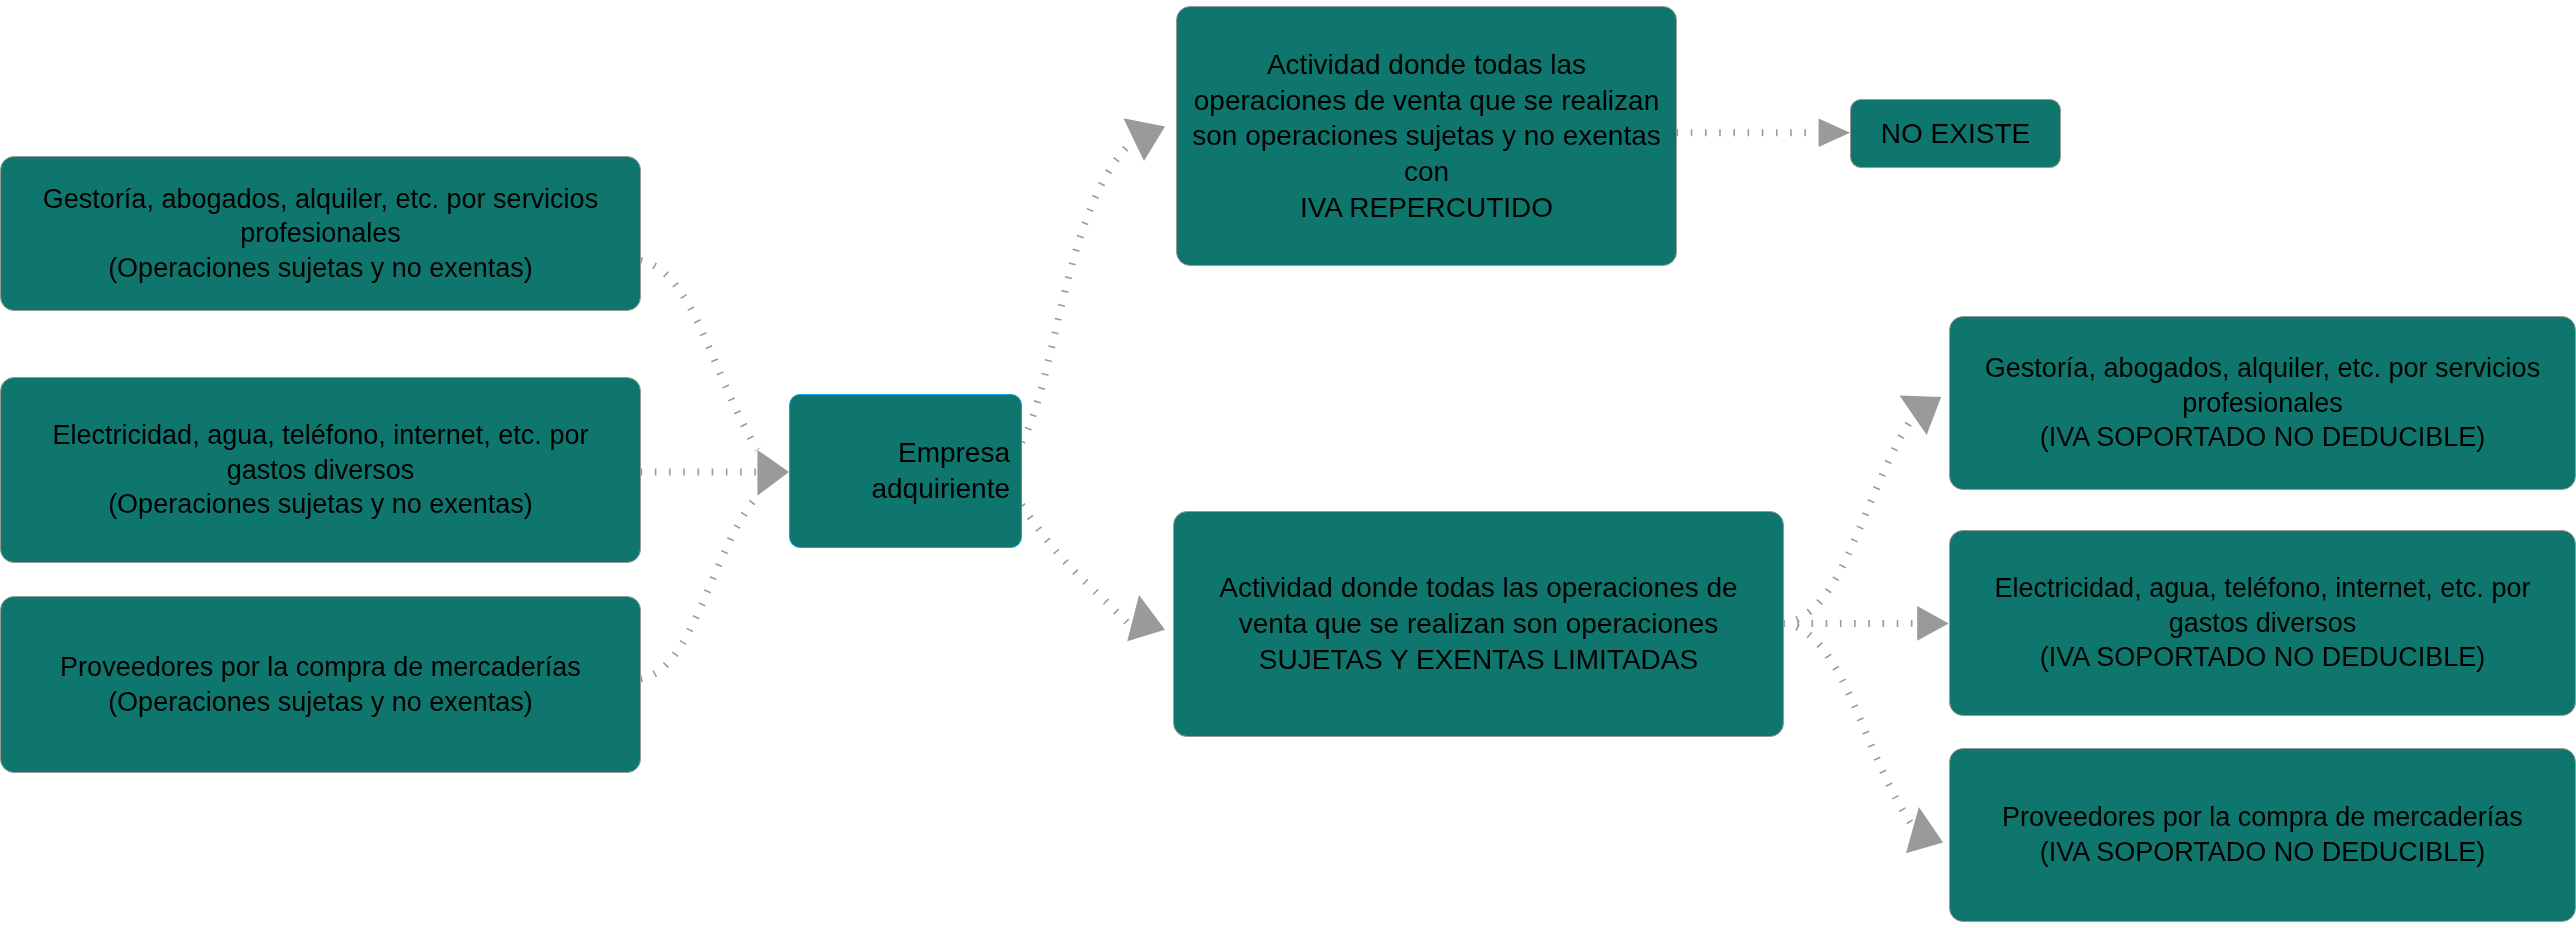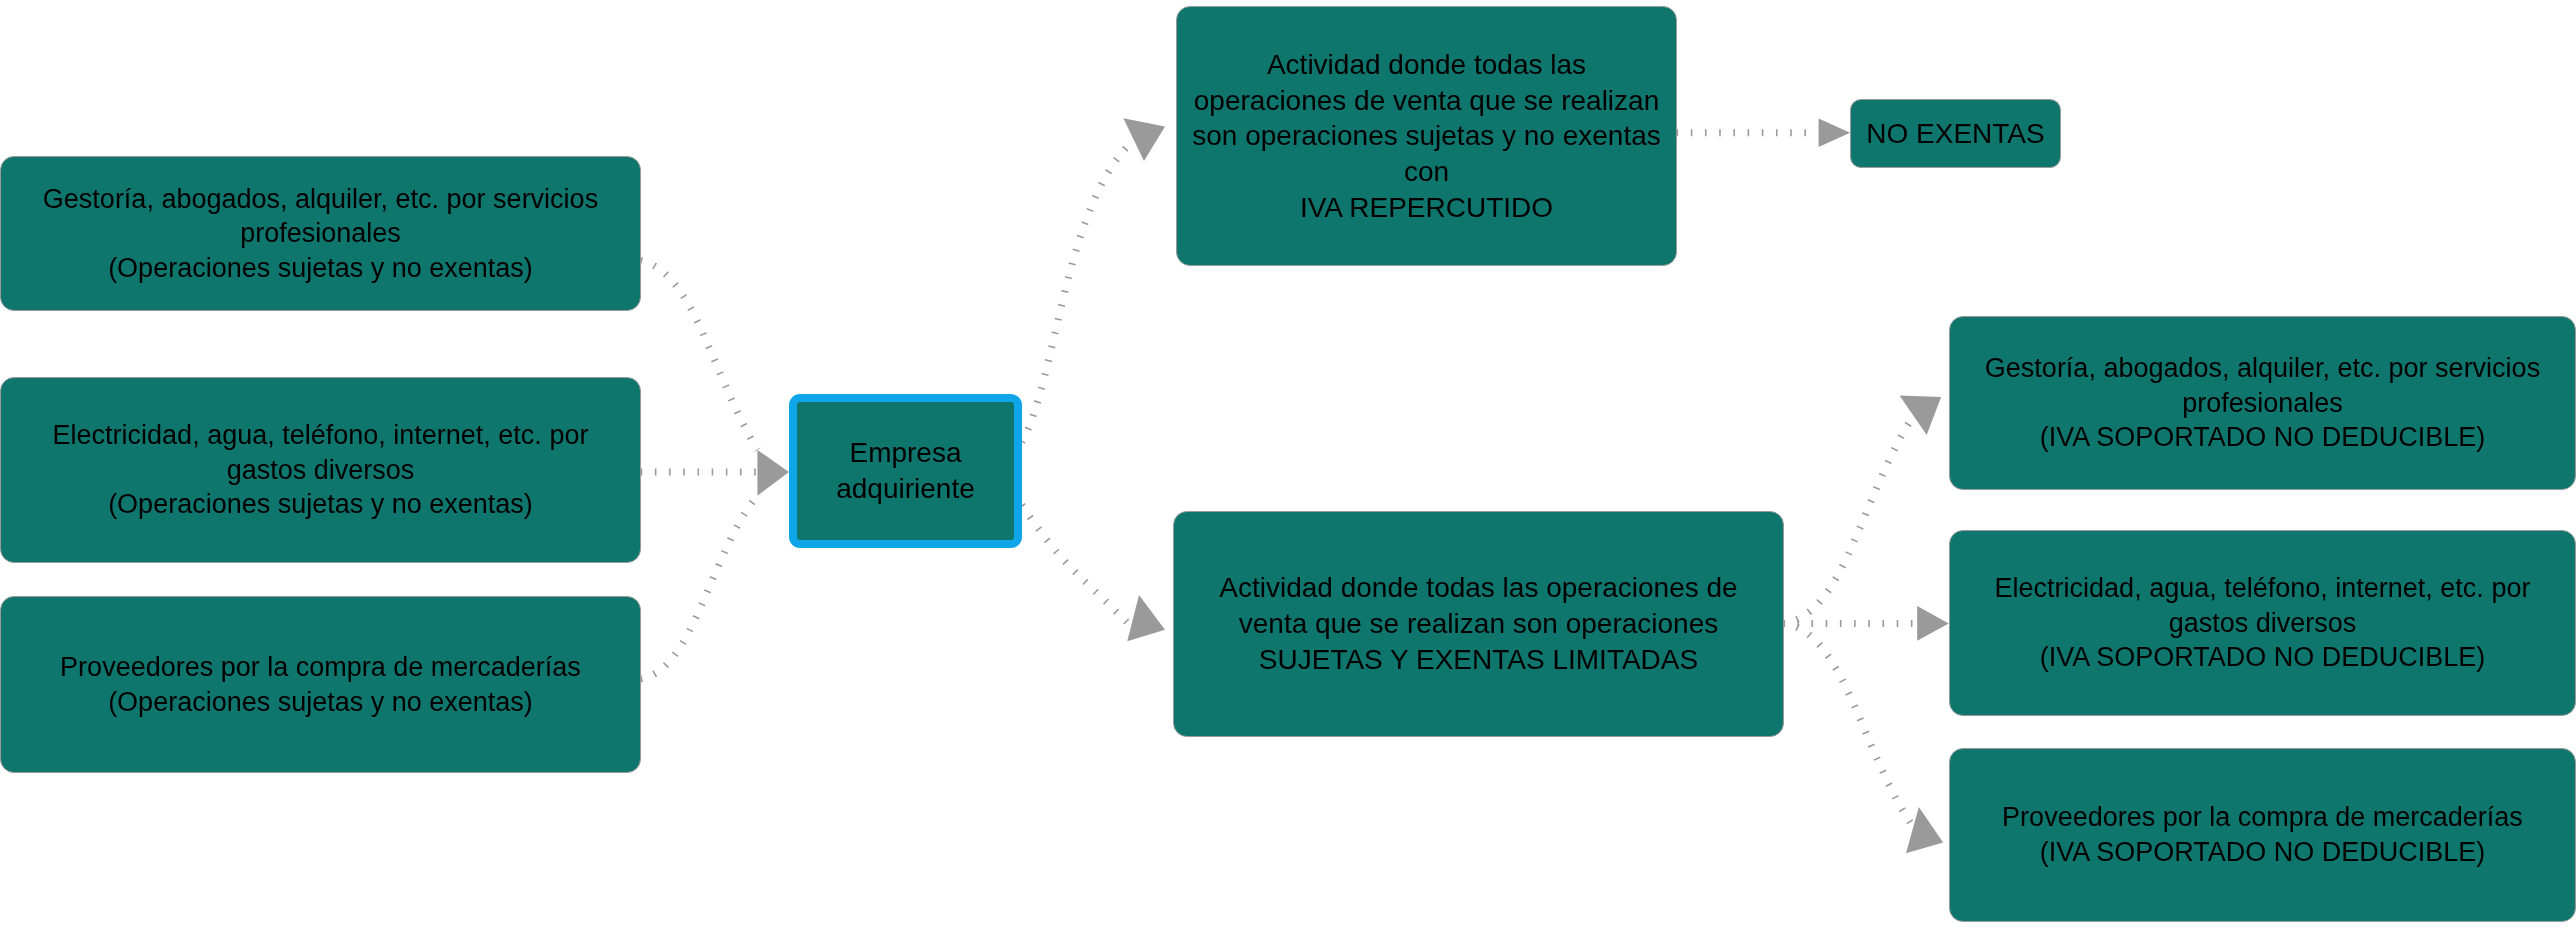--- a/index.html
+++ b/index.html
@@ -26,22 +26,23 @@
     display: flex;
     align-items: center;
     justify-content: center;
     text-align: center;
     color: #000000;
     line-height: 1.28;
     padding: 4.7px 11px;
     white-space: pre-line;
   }
   .node.center {
-    border: 8px solid #0ea5e9;
+    border: 1px solid #0ea5e9;
     border-radius: 11px;
+    text-align: right;
   }
   .node.small {
     border-radius: 11px;
   }
   .n-text {
     display: block;
     width: 100%;
     white-space: pre-line;
   }
   svg.edges {
@@ -113,21 +114,21 @@
     <span class="n-text">Empresa
 adquiriente</span>
   </div>
 
   <div class="node" style="left:1176px; top:6.3px; width:501px; height:260px; font-size:28px;">
     <span class="n-text">Actividad donde todas las operaciones de venta que se realizan son operaciones sujetas y no exentas con
 IVA REPERCUTIDO</span>
   </div>
 
   <div class="node small" style="left:1850px; top:99px; width:211px; height:69px; font-size:28px;">
-    <span class="n-text">NO EXENTAS</span>
+    <span class="n-text">NO EXISTE</span>
   </div>
 
   <div class="node" style="left:1173px; top:511px; width:611px; height:226px; font-size:28px;">
     <span class="n-text">Actividad donde todas las operaciones de venta que se realizan son operaciones
 SUJETAS Y EXENTAS LIMITADAS</span>
   </div>
 
   <div class="node" style="left:1949px; top:316px; width:627px; height:174px; font-size:27px;">
     <span class="n-text">Gestoría, abogados, alquiler, etc. por servicios profesionales
 (IVA SOPORTADO NO DEDUCIBLE)</span>

